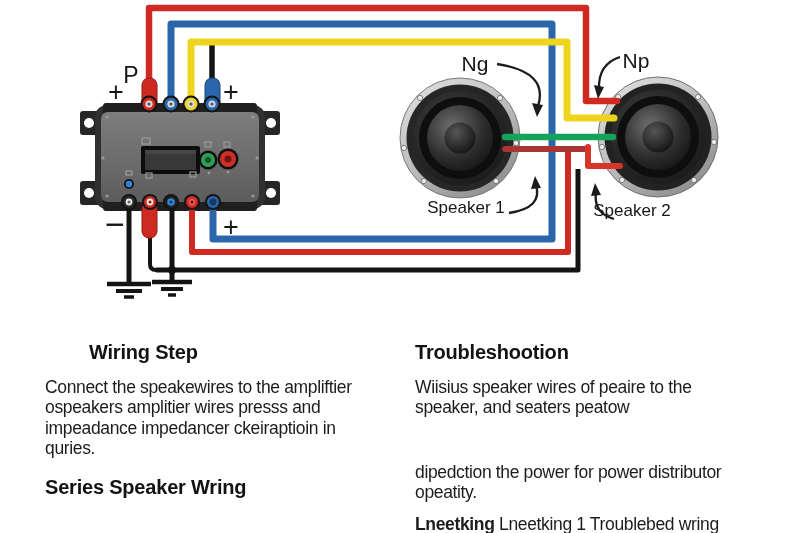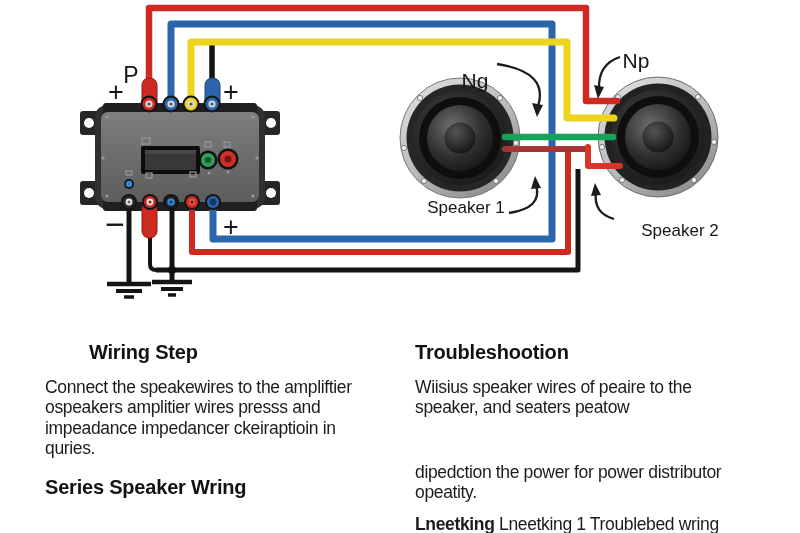--- a/index.html
+++ b/index.html
@@ -236,24 +236,24 @@
       <polygon points="531,189 541,188 535,176"></polygon>
       <polygon points="591,196 601,195 595,183"></polygon>
     </g>
   </svg>
 
   <div class="dlabel sign" style="left:116px;top:92px;">+</div>
   <div class="dlabel plabel" style="left:131px;top:75px;">P</div>
   <div class="dlabel sign" style="left:231px;top:92px;">+</div>
   <div class="dlabel sign-big" style="left:115px;top:224px;">−</div>
   <div class="dlabel sign" style="left:231px;top:227px;">+</div>
-  <div class="dlabel nlabel" style="left:475px;top:64px;margin-top:17px;">Ng</div>
+  <div class="dlabel nlabel" style="left:475px;top:64px;">Ng</div>
   <div class="dlabel nlabel" style="left:636px;top:61px;">Np</div>
   <div class="dlabel spklabel" style="left:466px;top:208px;">Speaker 1</div>
-  <div class="dlabel spklabel" style="left:680px;top:211px;margin-top:20px;">Speaker 2</div>
+  <div class="dlabel spklabel" style="left:632px;top:211px;">Speaker 2</div>
 
   <div id="left-col" class="col">
     <div class="heading" style="top:341px;margin-left:44px;">Wiring Step</div>
     <div class="pline" style="top:377px;">Connect the speakewires to the ampliftier</div>
     <div class="pline" style="top:397px;">ospeakers amplitier wires presss and</div>
     <div class="pline" style="top:418px;">impeadance impedancer ckeiraptioin in</div>
     <div class="pline" style="top:438px;">quries.</div>
     <div class="heading" style="top:476px;">Series Speaker Wring</div>
   </div>
 

